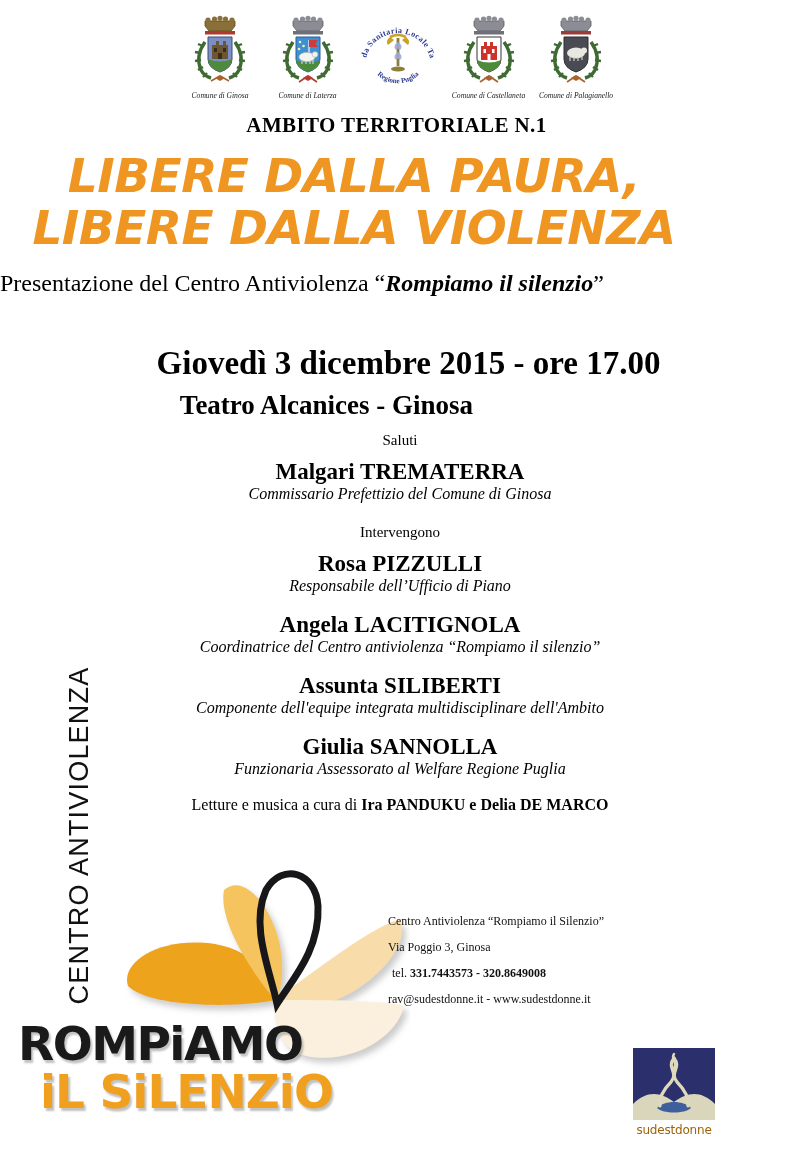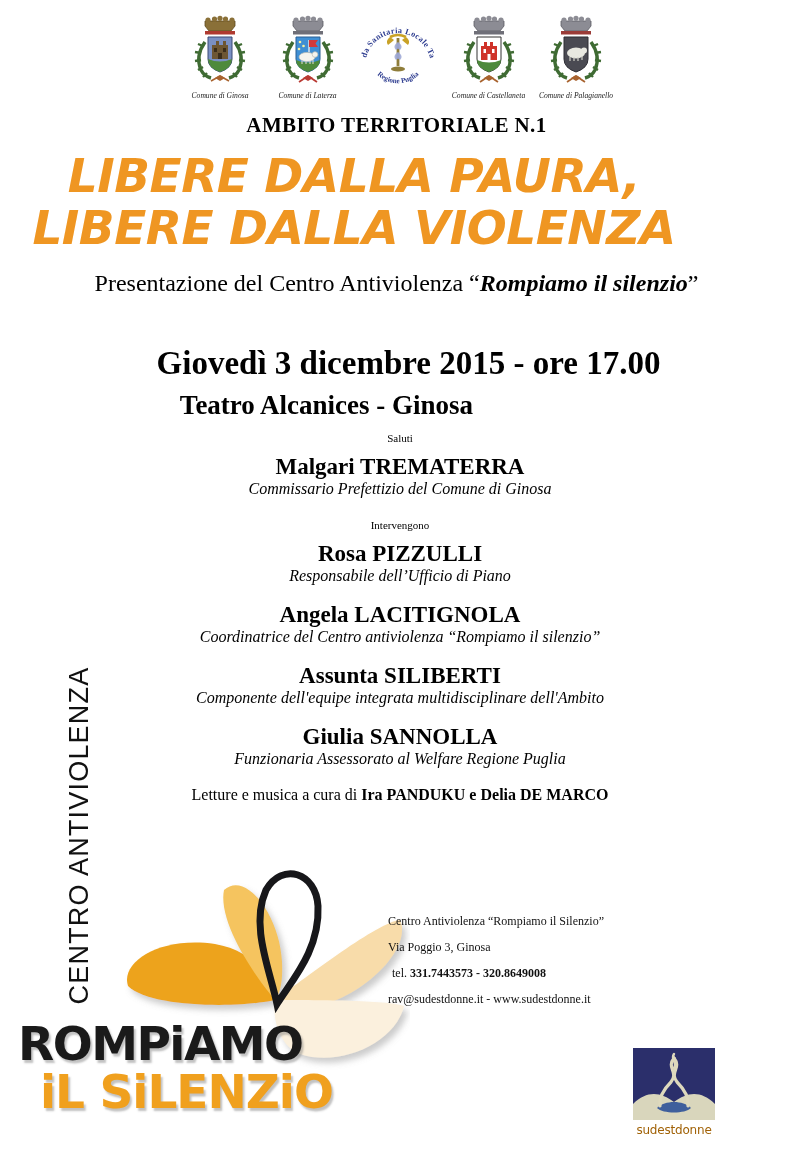--- a/index.html
+++ b/index.html
@@ -80,21 +80,21 @@
     line-height: 52px;
     letter-spacing: -0.5px;
   }
   .headline .l2 { display: block; }
 
   .subtitle {
     position: absolute;
     top: 270px;
     left: 0;
     width: 793px;
-    text-align: center;
+    text-align: left;
     font-family: "Liberation Serif", serif;
     font-size: 24px;
     color: #000000;
   }
   .subtitle b { font-weight: bold; font-style: italic; }
 
   
   .date-line {
     position: absolute;
     top: 345px;
@@ -123,21 +123,21 @@
   
   .program {
     position: absolute;
     top: 432px;
     left: 120px;
     width: 560px;
     text-align: center;
   }
   .sec-label {
     font-family: "Liberation Serif", serif;
-    font-size: 11px;
+    font-size: 15px;
     color: #000000;
     margin-top: 0px;
     margin-bottom: 11px;
   }
   .sec-label.second { margin-top: 20px; }
   .person { margin-bottom: 17px; }
   .person-name {
     font-family: "Liberation Serif", serif;
     font-weight: bold;
     font-size: 23px;

